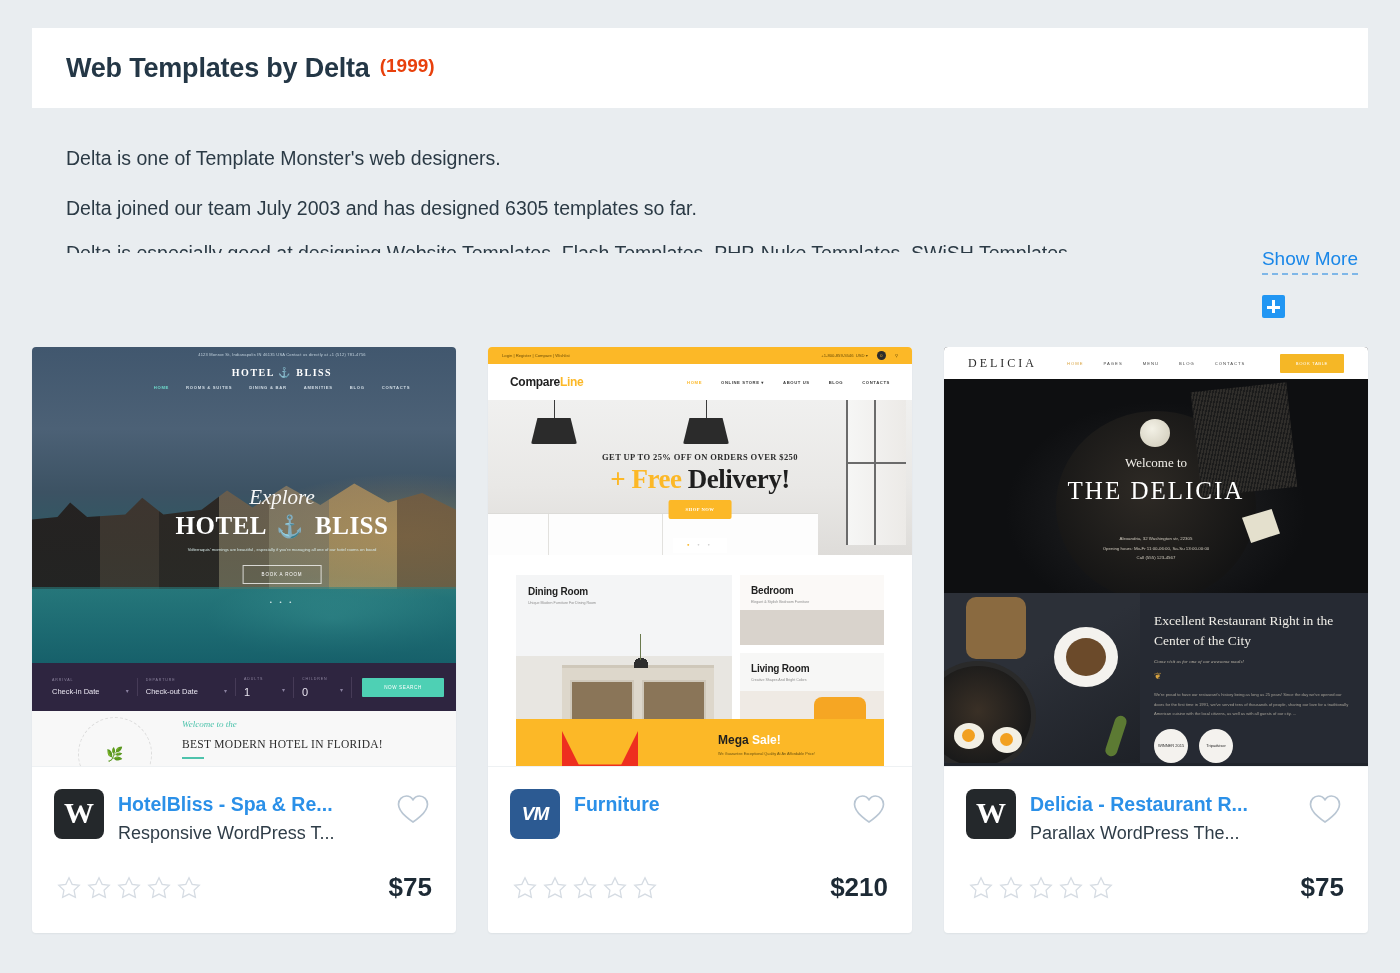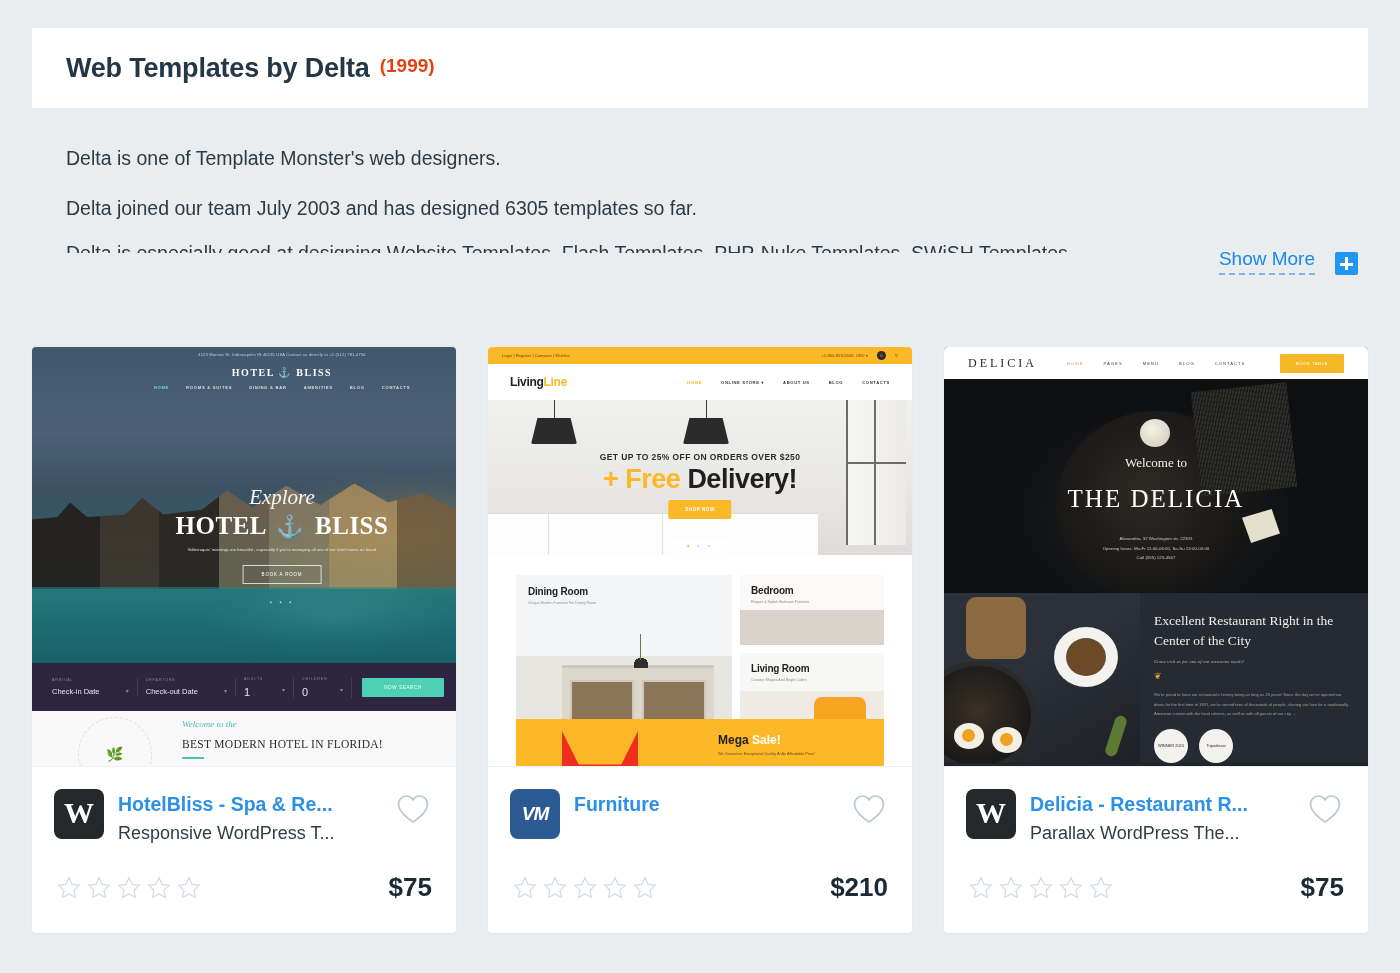--- a/index.html
+++ b/index.html
@@ -29,21 +29,21 @@
     overflow:hidden; padding-left:34px;
   }
   .desc-line{
     font-size:19.5px; color:#2b3a45; line-height:50px; white-space:nowrap;
   }
   .desc-line.l1{ margin-top:5px; }
   .desc-line.l3{ line-height:40px; }
 
   .show-more{
     position:absolute; right:42px; top:248px;
-    display:flex; align-items:flex-end; gap:20px; cursor:pointer;
+    display:flex; align-items:flex-start; gap:20px; cursor:pointer;flex-direction:column;
   }
   .show-more-label{
     font-size:19px; color:#1a87e8;
     border-bottom:2px dashed #7fb7e8; padding-bottom:3px;
   }
   .plus-box{
     width:23px; height:23px; background:#2196f3; border-radius:2px;
     position:relative;
   }
   .plus-box::before, .plus-box::after{
@@ -193,21 +193,21 @@
     color:#fcb827; font-size:4px; display:flex;align-items:center;justify-content:center;}
   .tl-header{ position:absolute; top:17px; left:0; width:424px; height:36px;
     background:#fff; display:flex; align-items:center; padding:0 22px;}
   .tl-logo{ font-size:12px; font-weight:bold; color:#1e1e1e; letter-spacing:-.3px;}
   .tl-logo em{ color:#fcb827; font-style:normal;}
   .tl-nav{ margin-left:auto; display:flex; gap:19px; font-size:4.2px;
     color:#3a3a3a; letter-spacing:.6px; font-weight:bold;}
   .tl-nav span:first-child{ color:#fcb827;}
   .tl-hero{ position:absolute; top:53px; left:0; width:424px; height:155px;
     background:linear-gradient(180deg,#f0f0ef 0%,#e9e8e6 55%,#dedcd9 100%);
-    overflow:hidden;}
+    overflow:hidden;font-family:Liberation Serif, serif;}
   .tl-lamp{ position:absolute; top:-2px; width:1px; height:22px; background:#3a3a3a;}
   .tl-shade{ position:absolute; width:46px; height:26px; background:#2b2b2b;
     clip-path:polygon(14% 0,86% 0,100% 100%,0 100%); border-radius:2px;}
   .tl-window{ position:absolute; right:6px; top:0; width:60px; height:145px;
     background:linear-gradient(90deg,#f6f6f5,#eceae7);
     border-left:2px solid #6b6b6b;}
   .tl-window::before{content:"";position:absolute;left:26px;top:0;width:2px;
     height:100%;background:#6b6b6b;}
   .tl-window::after{content:"";position:absolute;left:0;top:62px;width:100%;
     height:2px;background:#6b6b6b;}
@@ -281,21 +281,21 @@
     border-radius:50%; background:radial-gradient(circle at 45% 42%,#2e2a25,#141414 72%);}
   .dl-spag{ position:absolute; right:76px; top:8px; width:96px; height:105px;
     background:repeating-linear-gradient(108deg,#1b1b1b 0 1.4px,#2f2d2a 1.4px 3px);
     transform:rotate(-6deg);}
   .dl-garlic{ position:absolute; left:196px; top:40px; width:30px; height:28px;
     border-radius:50%; background:radial-gradient(circle at 40% 35%,#f3f1e6,#cdc8b6);}
   .dl-cheese{ position:absolute; right:88px; top:130px; width:38px; height:34px;
     background:#e4e0cd; clip-path:polygon(0 26%,78% 0,100% 72%,24% 100%);}
   .dl-wel{ position:absolute; top:76px; left:0; right:0; text-align:center;
     font-family:"Liberation Serif",serif; font-size:13px; color:#f2f0ea;}
-  .dl-big{ position:absolute; top:106px; left:0; right:0; text-align:center;
+  .dl-big{ position:absolute; top:98px; left:0; right:0; text-align:center;
     font-family:"Liberation Serif",serif; font-size:25px; color:#fff;
     letter-spacing:2px;}
   .dl-addr{ position:absolute; top:155px; left:0; right:0; text-align:center;
     font-size:4.4px; color:#cfc9bd; line-height:2.2;}
   .dl-about{ position:absolute; top:246px; left:0; width:424px; height:170px;
     background:#262a33; display:flex;}
   .dl-food{ flex:0 0 196px; position:relative;
     background:linear-gradient(150deg,#2c3038 0 42%,#1e2127 100%); overflow:hidden;}
   .dl-pan{ position:absolute; left:-24px; bottom:-8px; width:116px; height:110px;
     border-radius:50%; background:radial-gradient(circle at 50% 45%,#3a3026,#1a1a1a 70%);
@@ -456,21 +456,21 @@
         <div class="tl-top">
           <span>Login  |  Register  |  Compare  |  Wishlist</span>
           <span class="right">
             <span>+1-800-859-5546     &nbsp;USD ▾</span>
             <span class="tl-cart">0</span>
             <span>⚲</span>
           </span>
         </div>
 
         <div class="tl-header">
-          <div class="tl-logo"><span>Living</span><em>Line</em></div>
+          <div class="tl-logo"><span>Compare</span><em>Line</em></div>
           <div class="tl-nav">
             <span>HOME</span>
             <span>ONLINE STORE ▾</span>
             <span>ABOUT US</span>
             <span>BLOG</span>
             <span>CONTACTS</span>
           </div>
         </div>
 
         <div class="tl-hero">

